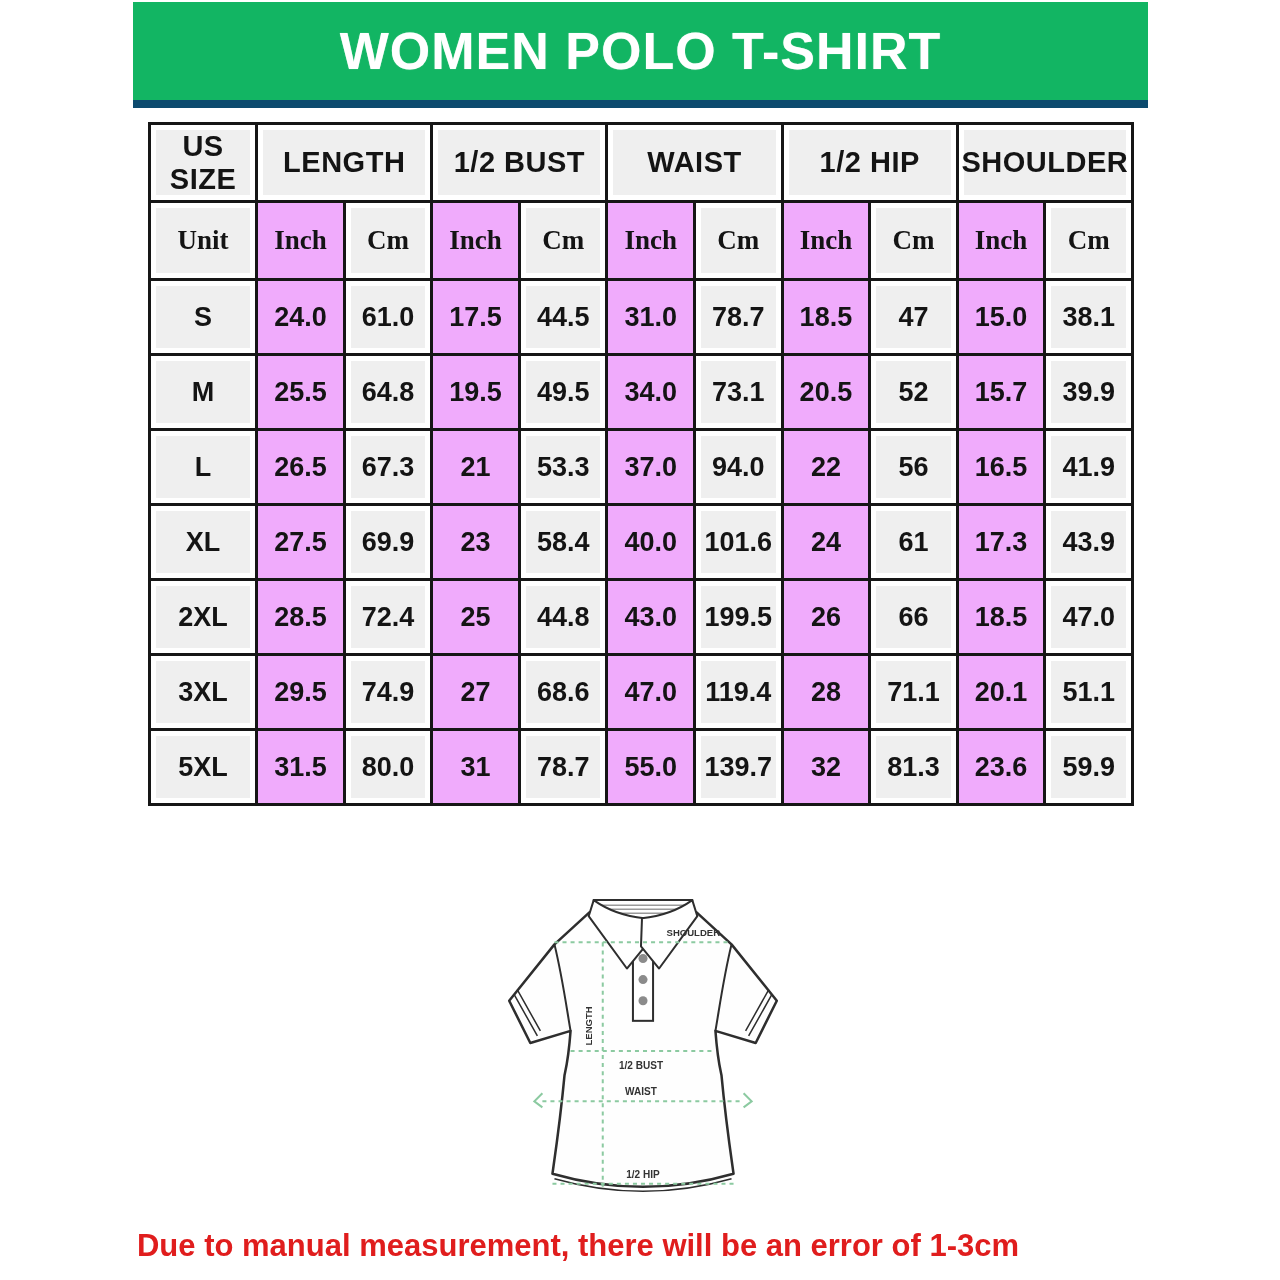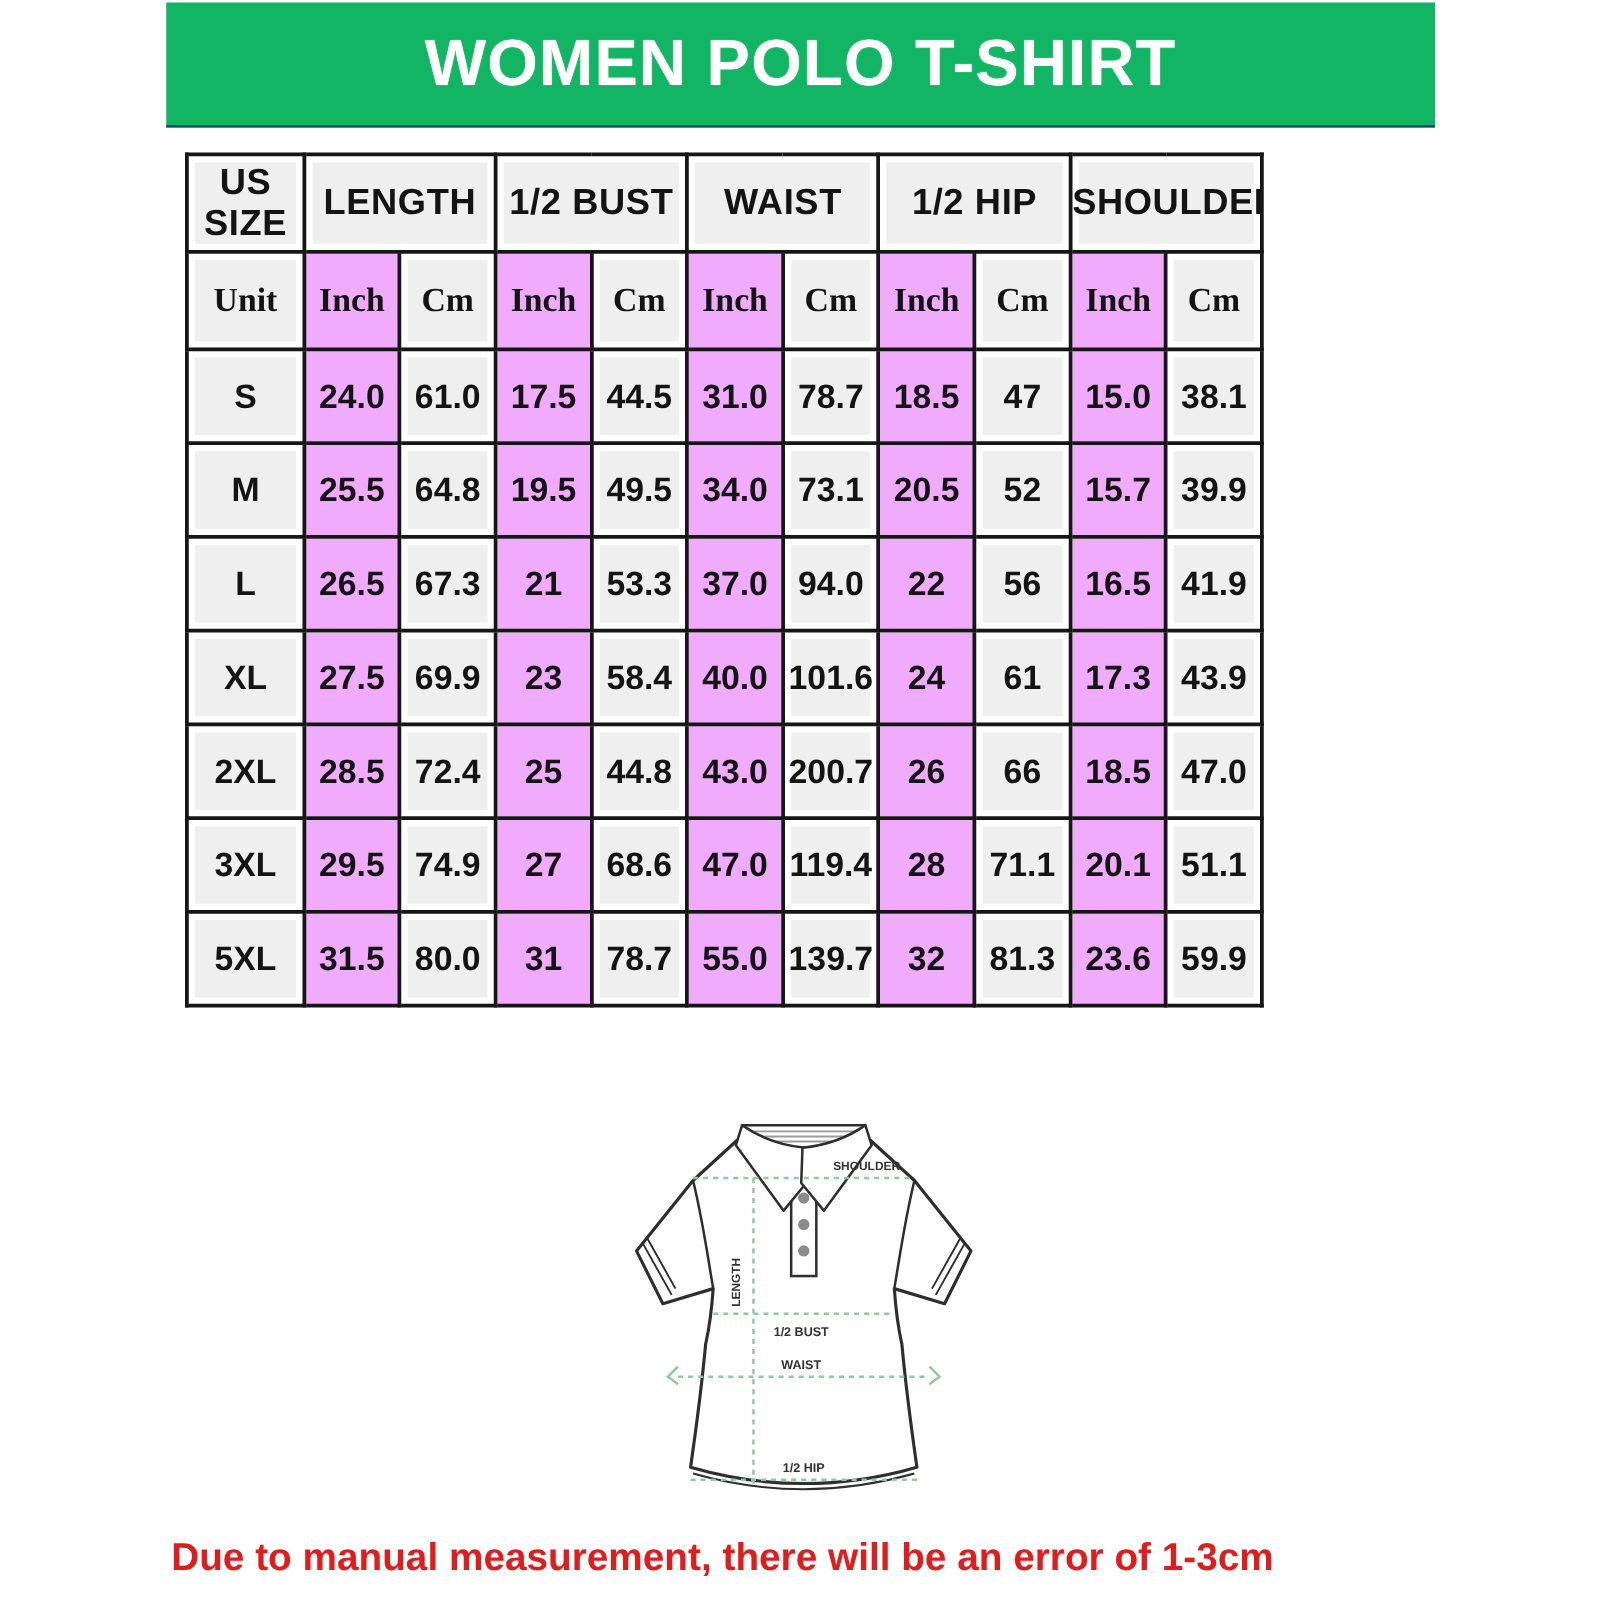--- a/index.html
+++ b/index.html
@@ -9,35 +9,35 @@
     font-family:"Liberation Sans", sans-serif;
     position:relative;
     overflow:hidden;
   }
 
   
   .banner {
     position:absolute; left:133px; top:2px;
     width:1015px; height:98px;
     background:#12b563;
-    border-bottom:2px solid #0c4a6e;
+    border-bottom:8px solid #0c4a6e;
     display:flex; align-items:center; justify-content:center;
   }
   .banner .title {
     color:#ffffff;
     font-size:52px;
     font-weight:bold;
     letter-spacing:1px;
     text-shadow:0 0 1px rgba(255,255,255,.6);
   }
 
   
   table.size-table {
     position:absolute; left:148px; top:122px;
-    width:863px;
+    width:986px;
     border-collapse:collapse;
     table-layout:fixed;
   }
   table.size-table td {
     border:3px solid #161616;
     text-align:center;
     vertical-align:middle;
     font-weight:bold;
     color:#141414;
     padding:0;
@@ -161,21 +161,21 @@
         <td class="c-white">17.3</td>
         <td class="c-gray">43.9</td>
       </tr>
       <tr class="data-row">
         <td class="c-gray">2XL</td>
         <td class="c-white">28.5</td>
         <td class="c-gray">72.4</td>
         <td class="c-white">25</td>
         <td class="c-gray">44.8</td>
         <td class="c-white">43.0</td>
-        <td class="c-gray">200.7</td>
+        <td class="c-gray">199.5</td>
         <td class="c-white">26</td>
         <td class="c-gray">66</td>
         <td class="c-white">18.5</td>
         <td class="c-gray">47.0</td>
       </tr>
       <tr class="data-row">
         <td class="c-gray">3XL</td>
         <td class="c-white">29.5</td>
         <td class="c-gray">74.9</td>
         <td class="c-white">27</td>

